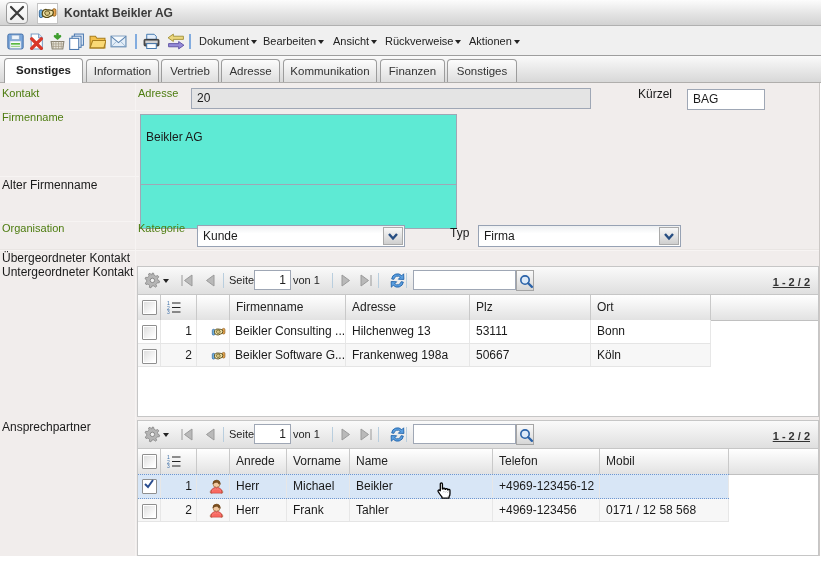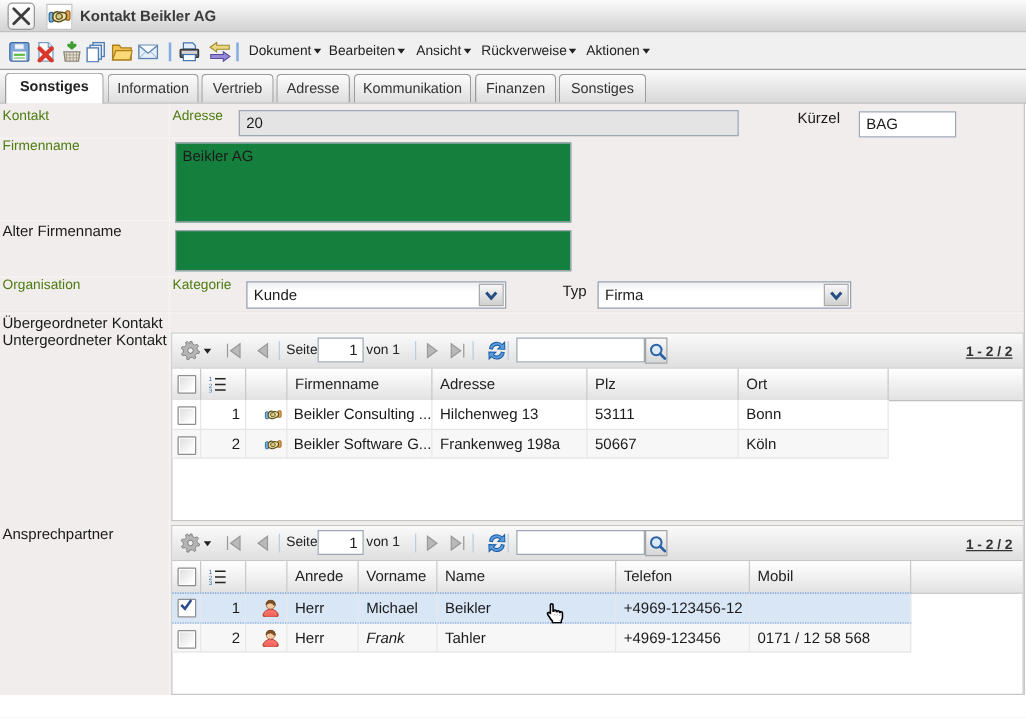--- a/index.html
+++ b/index.html
@@ -27,21 +27,21 @@
   background:linear-gradient(#fcfcfc,#dedede);border:1px solid #9c9c9c;border-bottom:none;
   border-radius:4px 4px 0 0;font-size:11.5px;color:#333;}
 .tab.active{background:#fff;font-weight:bold;color:#222;height:24px;top:58px;}
 
 #content{left:0;top:83px;width:819px;height:473px;background:#f1edec;border-right:1px solid #ccc8c6;}
 .rlab{position:absolute;font-size:11px;color:#4d7c0f;}
 .blab{position:absolute;font-size:12px;color:#1a1a1a;}
 .tinput{position:absolute;background:#fff;border:1px solid #9fa7b5;font-size:12px;color:#1a1a1a;
   line-height:19px;padding-left:5px;}
 .gray{background:#e4e4e4;}
-.tarea{position:absolute;background:#15803d;border:1px solid #9fa7b5;font-size:12px;color:#1a1a1a;padding:3px 0 0 5px;}
+.tarea{position:absolute;background:#5eead4;border:1px solid #9fa7b5;font-size:12px;color:#1a1a1a;padding:15px 0 0 5px;}
 .sel{position:absolute;height:20px;background:linear-gradient(#eef0f2 0%,#fff 38%);border:1px solid #97a2b4;
   font-size:12px;color:#1a1a1a;line-height:20px;padding-left:5px;}
 .selbtn{position:absolute;right:1px;top:1px;width:18px;height:16px;
   background:linear-gradient(#f8f8f8,#cfcfcf);border:1px solid #aaa;}
 
 .grid{position:absolute;background:#fff;border:1px solid #c6c6c6;}
 .gtb{position:absolute;left:0;top:0;right:0;height:27px;
   background:linear-gradient(#fafafa,#dfdfdf);border-bottom:1px solid #c6c6c6;}
 .ghead{position:absolute;left:0;right:0;background:linear-gradient(#ffffff,#e2e2e2);
   border-bottom:1px solid #c0c0c0;}
@@ -365,21 +365,21 @@
   </div>
   <div class="grow" style="top:78px;width:591px;background:#f7f7f7;height:22px;">
     <div class="bcell" style="left:0;width:23px;">
         <div class="cbx" style="left:4px;top:5px;"></div>
       </div>
     <div class="bcell" style="left:23px;width:36px;text-align:right;padding-right:4px;padding-left:0;">2</div>
     <div class="bcell" style="left:59px;width:33px;"><svg width="15" height="15" style="margin:4px 0 0 6px" viewBox="0 0 15 15">
           <use href="#person"></use>
         </svg></div>
     <div class="bcell" style="left:92px;width:57px;">Herr</div>
-    <div class="bcell" style="left:149px;width:63px;font-style:italic;">Frank</div>
+    <div class="bcell" style="left:149px;width:63px;">Frank</div>
     <div class="bcell" style="left:212px;width:143px;">Tahler</div>
     <div class="bcell" style="left:355px;width:107px;">+4969-123456</div>
     <div class="bcell" style="left:462px;width:129px;">0171 / 12 58 568</div>
   </div>
 </div>
 
 <div class="abs" style="left:435px;top:482px;">
   <svg width="17" height="17" viewBox="0 0 16 16">
     <path d="M5 1.8 Q5 0.9 6 0.9 Q7 0.9 7 1.8 L7 6.5 L7.6 6.6 Q7.7 5.6 8.6 5.7 Q9.5 5.8 9.5 6.8 L9.5 7 L10 7 Q10.1 6.1 11 6.2 Q11.9 6.3 11.9 7.3 L11.9 7.5 L12.4 7.5 Q12.5 6.7 13.3 6.9 Q14.1 7.1 14.1 8 L14.1 11 Q14.1 12.8 13.2 13.7 L13.2 15.2 L6.5 15.2 L6.5 13.8 Q5.5 13 4.6 11.5 L3 9 Q2.5 8 3.4 7.6 Q4.2 7.3 4.8 8 L5 8.3 Z" fill="#fff" stroke="#000" stroke-width="1.2" stroke-linejoin="round"></path>
     <path d="M7.8 9.6 L8.6 8.7 M9.8 9.8 L10.6 8.9 M11.8 10 L12.6 9.1" stroke="#888" stroke-width="0.7"></path>

